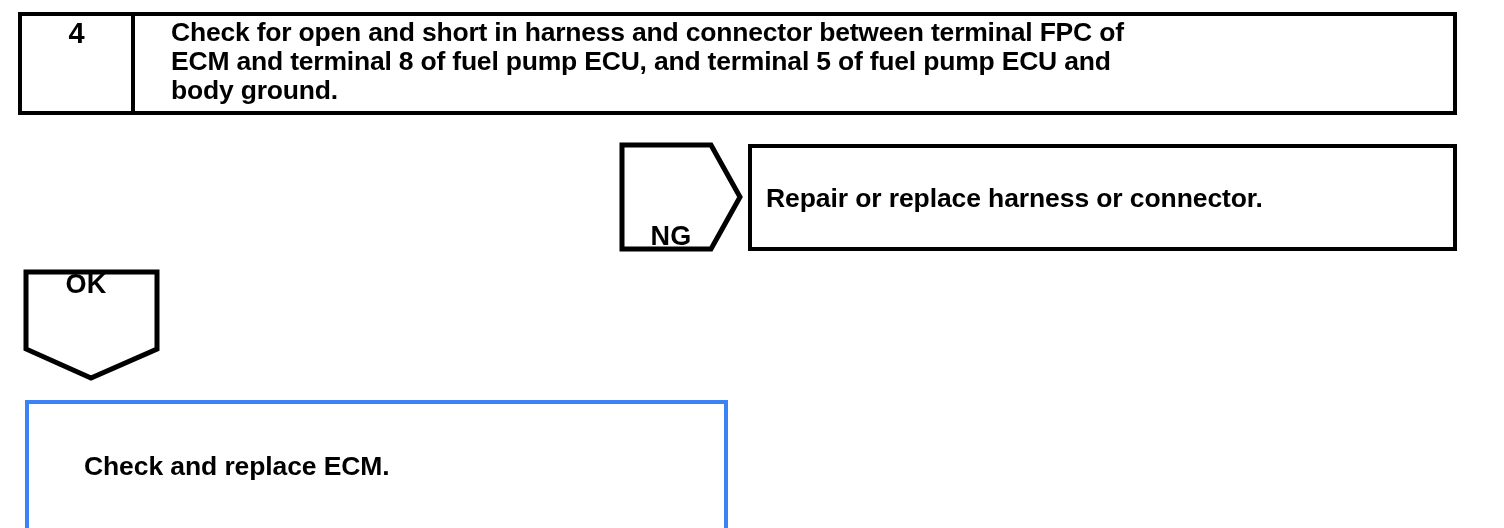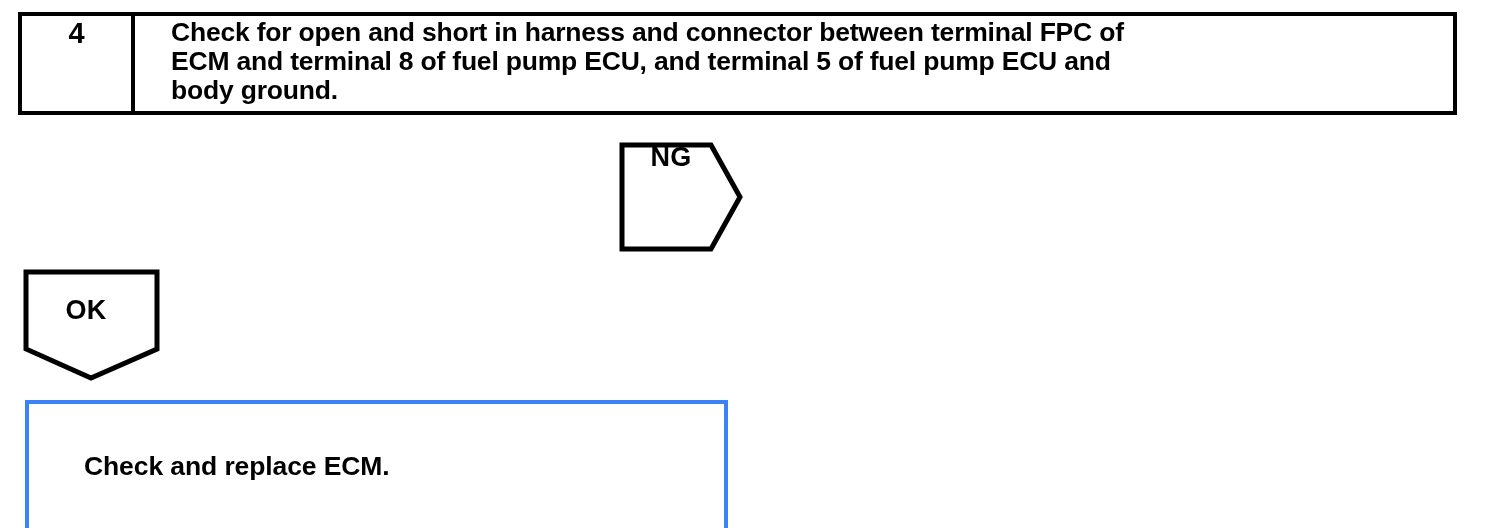--- a/index.html
+++ b/index.html
@@ -74,21 +74,21 @@
     width: 124px;
     height: 110px;
   }
   .ng-label {
     position: absolute;
     left: 619px;
     top: 142px;
     width: 104px;
     height: 110px;
     display: flex;
-    align-items: flex-start;
+    align-items: flex-end;
     justify-content: center;
     font-size: 27px;
     font-weight: bold;
     letter-spacing: 0.2px;
     pointer-events: none;
   }
 
   
   .repair-box {
     position: absolute;
@@ -123,21 +123,20 @@
     width: 137px;
     height: 112px;
   }
   .ok-label {
     position: absolute;
     left: 23px;
     top: 269px;
     width: 126px;
     height: 82px;
     display: flex;
-    align-items: center;
     justify-content: center;
     font-size: 27px;
     font-weight: bold;
     letter-spacing: 0.2px;
     pointer-events: none;
   }
 
   
   .result-box {
     position: absolute;
@@ -178,20 +177,23 @@
 
   <div class="ng-pentagon">
     <svg viewBox="0 0 124 110" xmlns="http://www.w3.org/2000/svg">
       <polygon points="3,3 92,3 121,55 92,107 3,107" fill="#ffffff" stroke="#000000" stroke-width="5" stroke-linejoin="miter"></polygon>
     </svg>
   </div>
   <div class="ng-label">
     <span>NG</span>
   </div>
 
+  <div class="repair-box">
+    <span class="repair-text">Repair or replace harness or connector.</span>
+  </div>
 
   <div class="ok-pentagon">
     <svg viewBox="0 0 137 112" xmlns="http://www.w3.org/2000/svg">
       <polygon points="3,3 134,3 134,80 68,109 3,80" fill="#ffffff" stroke="#000000" stroke-width="5" stroke-linejoin="miter"></polygon>
     </svg>
   </div>
   <div class="ok-label">
     <span>OK</span>
   </div>
 

